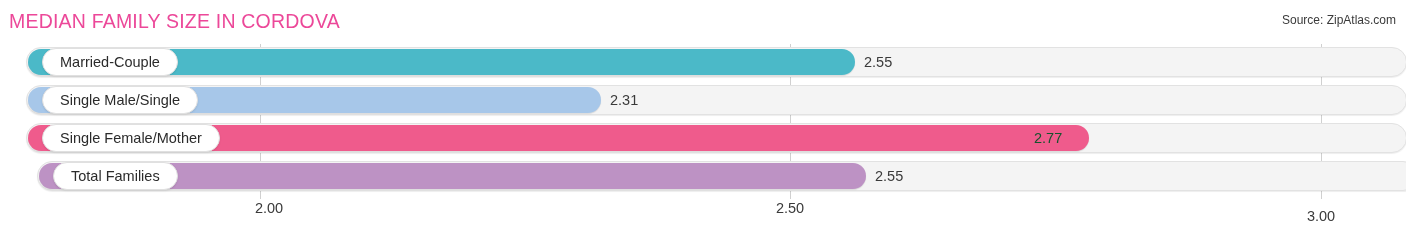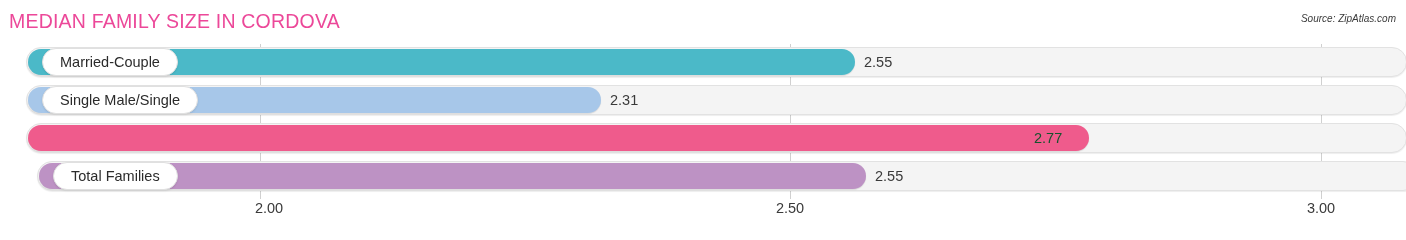--- a/index.html
+++ b/index.html
@@ -29,22 +29,21 @@
     font-size: 19.5px;
     letter-spacing: 0.2px;
     color: #ec4899;
     font-weight: 400;
     white-space: nowrap;
   }
   .source-note {
     position: absolute;
     right: 10px;
     top: 13px;
-    font-size: 10px;
-    font-style: italic;
+    font-size: 12px;
     color: #3a3a3a;
     white-space: nowrap;
   }
 
   
   .plot {
     position: absolute;
     left: 0;
     top: 44px;
     width: 1406px;
@@ -160,27 +159,28 @@
     </div>
     <div class="row" style="top: 38px;">
       <div class="track"></div>
       <div class="bar" style="width: 573px; background: rgb(167, 199, 233);"></div>
       <div class="label-pill">Single Male/Single</div>
       <div class="value-out" style="left: 598px;">2.31</div>
     </div>
     <div class="row" style="top: 76px;">
       <div class="track"></div>
       <div class="bar" style="width: 1061px; background: rgb(239, 91, 140);"></div>
+      <div class="label-pill">Single Female/Mother</div>
       <div class="value-in" style="left: 1022px;">2.77</div>
     </div>
     <div class="row" style="top: 114px; margin-left: 11px;">
       <div class="track"></div>
       <div class="bar" style="width: 827px; background: rgb(189, 146, 196);"></div>
       <div class="label-pill">Total Families</div>
       <div class="value-out" style="left: 852px;">2.55</div>
     </div>
   </div>
 
 <div class="axis" id="axis-area">
     <div class="tick-label" style="left: 269px;">2.00</div>
     <div class="tick-label" style="left: 790px;">2.50</div>
-    <div class="tick-label" style="left: 1321px;">3.00</div>
+    <div class="tick-label" style="left: 1321px; margin-top: 8px;">3.00</div>
   </div>
 
 </body></html>

